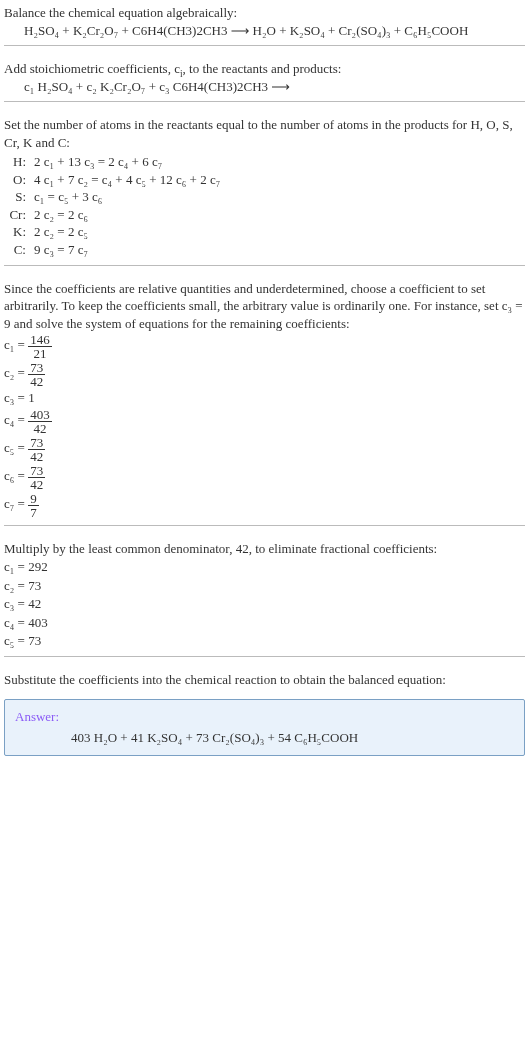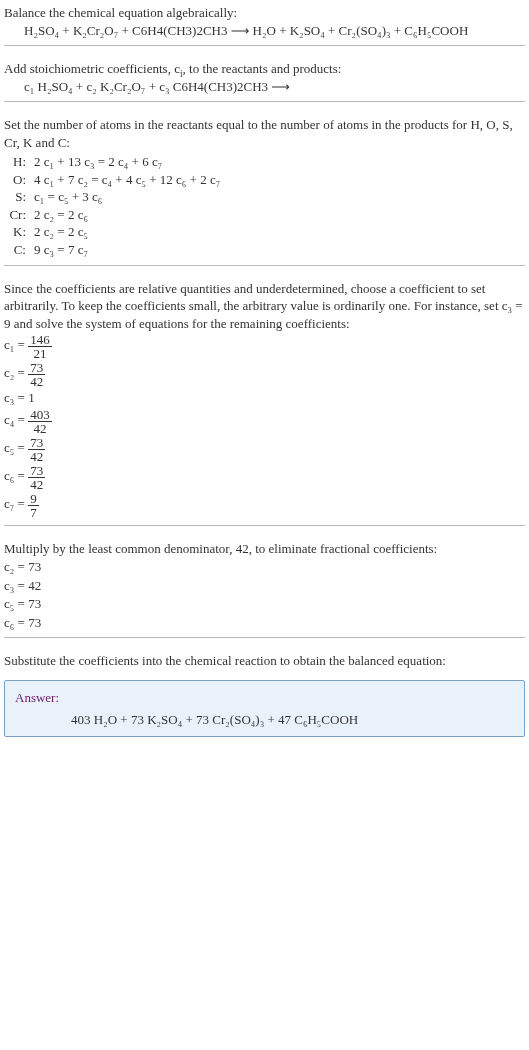--- a/index.html
+++ b/index.html
@@ -68,21 +68,21 @@
   }
   .answer {
     border: 1px solid #7aa0c4;
     background: #e9f2fb;
     padding: 8px 10px;
     border-radius: 2px;
     margin-top: 10px;
   }
   .answer-title {
     font-size: 13px;
-    color: #701a75;
+    color: #8b5cf6;
     margin-bottom: 4px;
   }
   .answer-body {
     margin-left: 30px;
   }
   .italic {
   }
 </style>
 </head>
 <body>
@@ -144,30 +144,31 @@
       <div class="coeff-line"><span>c₅ = </span><span class="frac"><span class="num">73</span><span class="den">42</span></span></div>
       <div class="coeff-line"><span>c₆ = </span><span class="frac"><span class="num">73</span><span class="den">42</span></span></div>
       <div class="coeff-line"><span>c₇ = </span><span class="frac"><span class="num">9</span><span class="den">7</span></span></div>
     </div>
 </div>
 <hr class="sep">
 
 <div class="section">
   <div>Multiply by the least common denominator, 42, to eliminate fractional coefficients:</div>
   <div id="mult-coeffs">
+      <div class="coeff-line"><span>c₁ = </span><span>292</span></div>
       <div class="coeff-line"><span>c₂ = </span><span>73</span></div>
       <div class="coeff-line"><span>c₃ = </span><span>42</span></div>
+      <div class="coeff-line"><span>c₄ = </span><span>403</span></div>
       <div class="coeff-line"><span>c₅ = </span><span>73</span></div>
-      <div class="coeff-line"><span>c₆ = </span><span>73</span></div>
     </div>
 </div>
 <hr class="sep">
 
 <div class="section">
   <div>Substitute the coefficients into the chemical reaction to obtain the balanced equation:</div>
 </div>
 
 <div class="answer">
   <div class="answer-title">Answer:</div>
   <div class="answer-body">
-    <div class="formula indent">403 H₂O + 73 K₂SO₄ + 73 Cr₂(SO₄)₃ + 47 C₆H₅COOH</div>
+    <div class="formula indent">403 H₂O + 41 K₂SO₄ + 73 Cr₂(SO₄)₃ + 54 C₆H₅COOH</div>
   </div>
 </div>
 
 </body></html>

